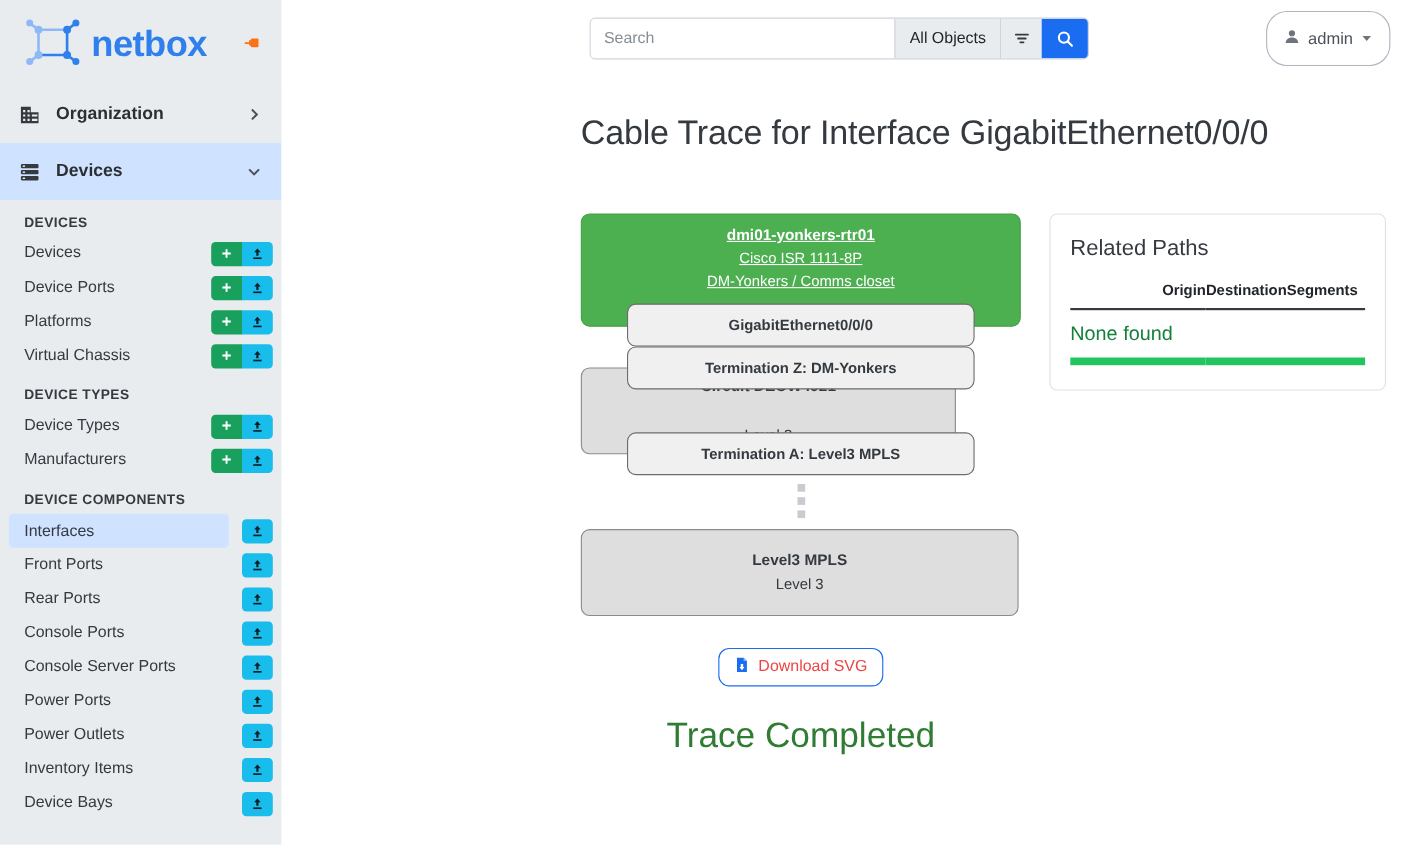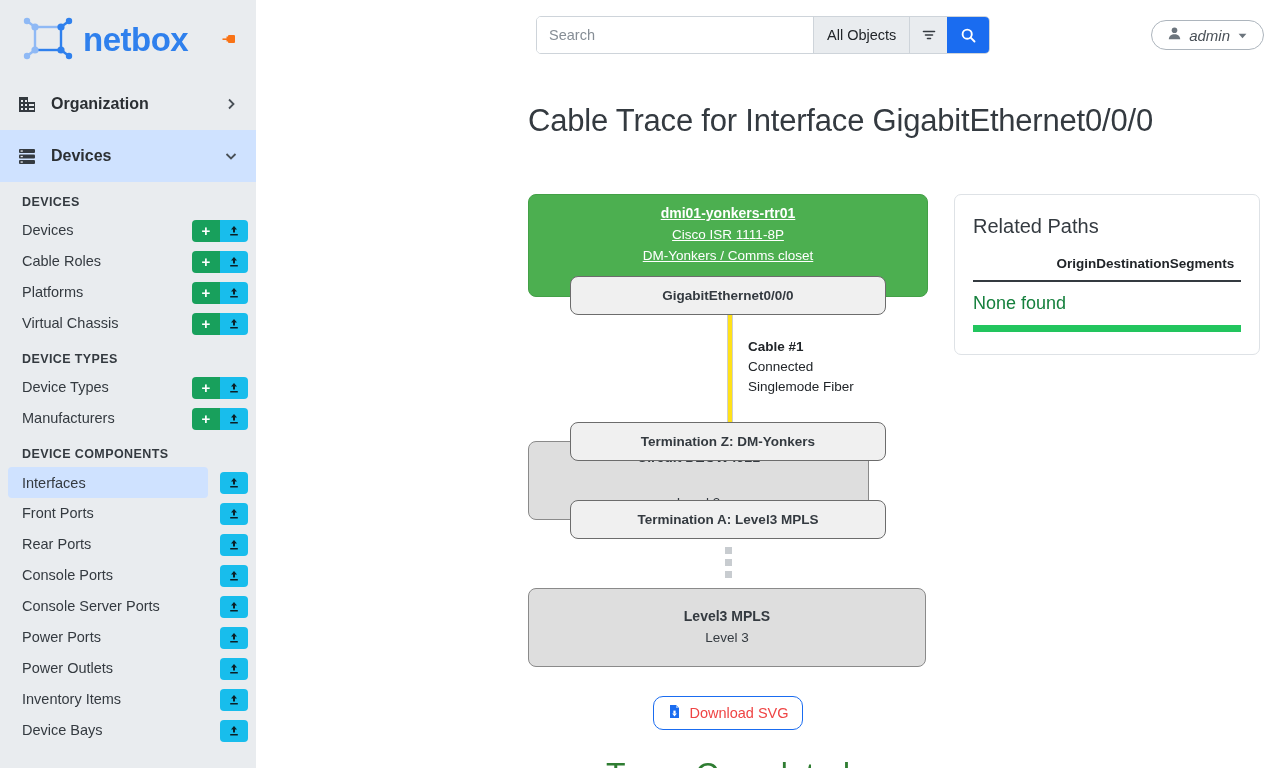--- a/index.html
+++ b/index.html
@@ -104,23 +104,23 @@
     display: flex; align-items: center; justify-content: center;
     width: 38px; background: #e9ecef; border-left: 1px solid #ced4da; cursor: pointer;
   }
   .search-btn {
     display: flex; align-items: center; justify-content: center;
     width: 42px; background: #1a6cf0; cursor: pointer;
   }
   .user-btn {
     margin-left: auto;
     display: flex; align-items: center; gap: 7px;
-    height: 30px; padding: 0 15px;
+    height: 50px; padding: 0 15px;
     border: 1px solid #adb5bd; border-radius: 19px;
-    color: #495057; font-size: 15px; cursor: pointer; background: #fff; font-style: italic;
+    color: #495057; font-size: 15px; cursor: pointer; background: #fff;
   }
 
   .page-title {
     font-size: 31px; font-weight: 400; color: #343a40;
     padding: 12px 0 0 272px; letter-spacing: -0.2px;
   }
 
   .content { display: flex; padding: 34px 20px 0 272px; gap: 26px; align-items: flex-start; }
 
   
@@ -295,21 +295,21 @@
         <span class="mini-btn mini-add">+</span>
         <span class="mini-btn mini-imp">
           <svg width="12" height="12" viewBox="0 0 12 12" fill="#0b2027">
               <path d="M6 1L9 4.4H7V7.6H5V4.4H3z"></path>
               <rect x="2.2" y="9" width="7.6" height="1.5"></rect>
             </svg>
         </span>
       </span>
     </div>
     <div class="nav-item">
-      <span class="it-label">Cable Roles</span>
+      <span class="it-label">Device Ports</span>
       <span class="btn-grp">
         <span class="mini-btn mini-add">+</span>
         <span class="mini-btn mini-imp">
           <svg width="12" height="12" viewBox="0 0 12 12" fill="#0b2027">
               <path d="M6 1L9 4.4H7V7.6H5V4.4H3z"></path>
               <rect x="2.2" y="9" width="7.6" height="1.5"></rect>
             </svg>
         </span>
       </span>
     </div>
@@ -510,28 +510,20 @@
       <div class="trace">
 
         <div class="node node-device">
           <div class="n-title">dmi01-yonkers-rtr01</div>
           <div class="n-sub">Cisco ISR 1111-8P</div>
           <div class="n-sub">DM-Yonkers / Comms closet</div>
         </div>
 
         <div class="term-box iface-box">GigabitEthernet0/0/0</div>
 
-        <div class="cable-seg">
-          <div class="cable-line"></div>
-          <div class="cable-text">
-            <div class="c-title">Cable #1</div>
-            <div class="c-line">Connected</div>
-            <div class="c-line">Singlemode Fiber</div>
-          </div>
-        </div>
 
         <div class="term-box">Termination Z: DM-Yonkers</div>
 
         <div class="circuit-wrap">
           <div class="circuit-body">
             <div class="cb-title">Circuit DEOW4921</div>
             <div class="cb-sub">Level 3</div>
           </div>
         </div>
 

